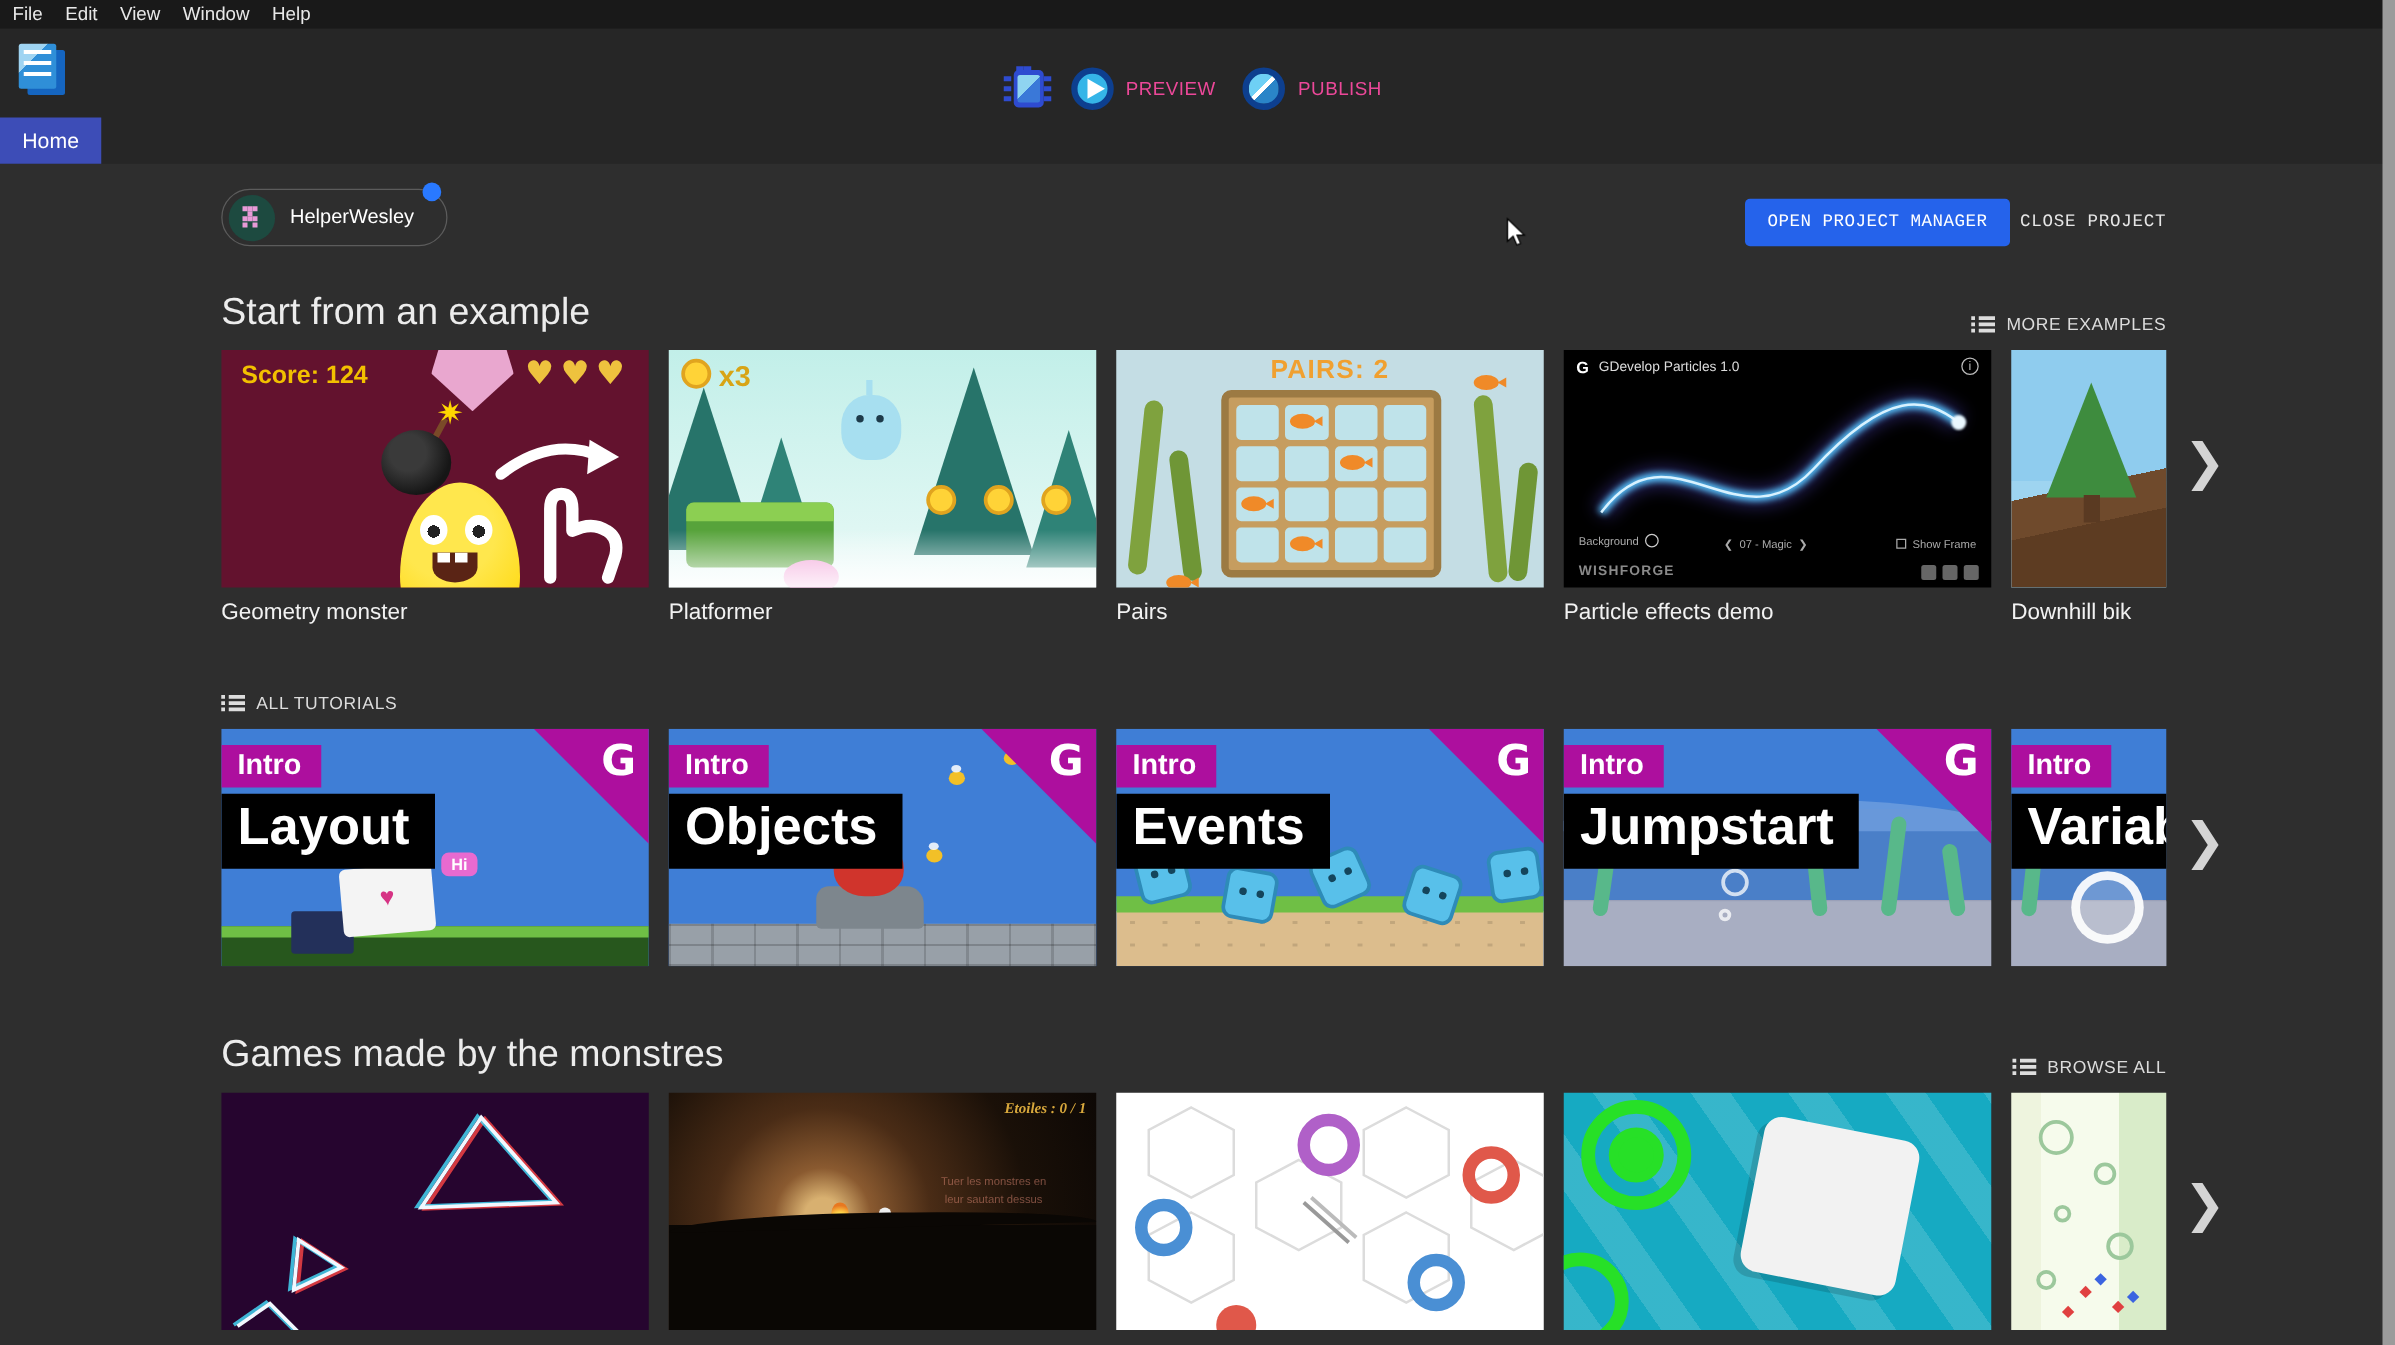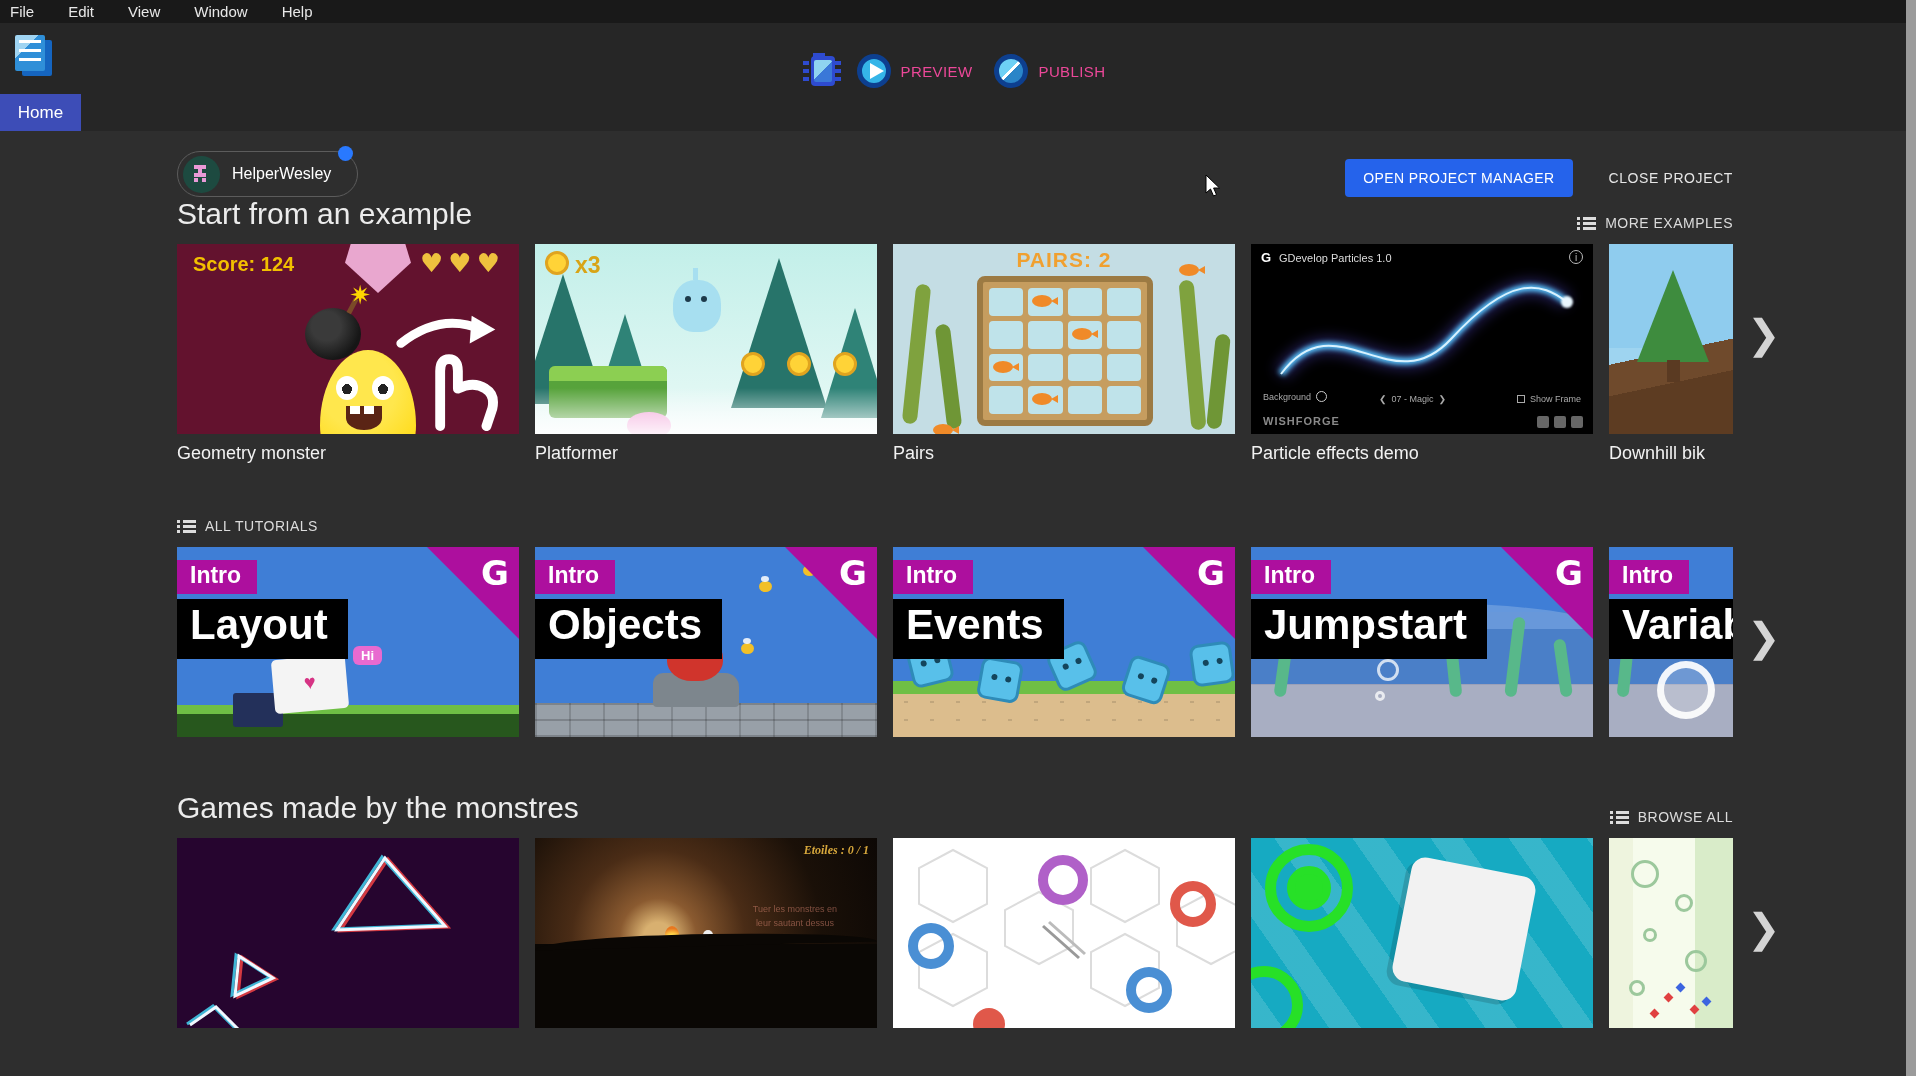--- a/index.html
+++ b/index.html
@@ -1,20 +1,20 @@
 <!DOCTYPE html>
 <html><head>
 <meta charset="utf-8">
 <style>
   * { margin:0; padding:0; box-sizing:border-box; }
   html,body { width:1916px; height:1076px; overflow:hidden; background:#2e2e2e;
     font-family:"Liberation Sans", sans-serif; color:#eee; }
 
   
-  .menubar { height:23px; background:#191919; display:flex; align-items:center; gap:34px;
+  .menubar { height:23px; background:#191919; display:flex; align-items:center; gap:18px;
     padding-left:10px; font-size:15px; color:#e8e8e8; }
   .menubar span { cursor:default; }
   .topchrome { background:#262626; height:108px; position:relative; }
   .app-logo { position:absolute; left:14px; top:12px; width:38px; height:42px; }
   .app-logo .page { position:absolute; width:30px; height:36px; border-radius:2px; }
   .app-logo .back { left:8px; top:5px; background:#1565c0; }
   .app-logo .front { left:1px; top:0; background:linear-gradient(135deg,#9fd4f2 0 35%,#2f8fd8 35%); }
   .app-logo .front::after { content:""; position:absolute; left:4px; top:5px; right:4px; bottom:6px;
     background:repeating-linear-gradient(#fff 0 3px, transparent 3px 9px); }
   .toolbar-center { position:absolute; left:0; right:0; top:22px; height:52px;
@@ -37,27 +37,27 @@
   
   .content { padding:20px 0 0 177px; }
   .topbar-row { display:flex; justify-content:space-between; align-items:flex-end; width:1556px; }
   .profile-pill { position:relative; display:flex; align-items:center; gap:12px; height:46px;
     border:1px solid #5c5c5c; border-radius:23px; padding:0 26px 0 5px; background:none; cursor:pointer; }
   .avatar { width:37px; height:37px; border-radius:50%; background:#1d4a40; position:relative; overflow:hidden; }
   .robot { position:absolute; left:11px; top:9px; width:4px; height:4px; background:#e89ad8;
     box-shadow:4px 0 0 #e89ad8, 8px 0 0 #e89ad8, 4px 4px 0 #e89ad8, 0 8px 0 #e89ad8, 4px 8px 0 #e89ad8, 8px 8px 0 #e89ad8, 0 13px 0 #e89ad8, 8px 13px 0 #e89ad8; }
   .uname { color:#fff; font-size:16px; }
   .notif-dot { position:absolute; right:4px; top:-6px; width:15px; height:15px; border-radius:50%; background:#2979ff; }
-  .top-actions { display:flex; align-items:center; gap:36px; }
+  .top-actions { display:flex; align-items:center; gap:8px;font-family:Liberation Mono, monospace; }
   .btn-primary { background:#2563eb; color:#fff; border:none; border-radius:4px; padding:11px 18px;
     font-family:inherit; font-size:14px; letter-spacing:.4px; cursor:pointer; }
   .btn-text { background:none; border:none; color:#e6e6e6; font-family:inherit; font-size:14px;
     letter-spacing:.6px; cursor:pointer; }
 
-  .section-head { width:1556px; display:flex; justify-content:space-between; align-items:flex-end; }
+  .section-head { width:1556px; display:flex; justify-content:space-between; align-items:flex-end; margin-top:36px; }
   .section-head.s2, .section-head.s3 { margin-top:54px; }
   .section-head h2 { font-size:30px; font-weight:400; color:#ececec; }
   .sec-link { display:flex; align-items:center; gap:9px; background:none; border:none; color:#dcdcdc;
     font-family:inherit; font-size:14px; letter-spacing:.5px; cursor:pointer; }
   .list-icon { width:19px; height:14px; position:relative; display:inline-block; }
   .list-icon::before { content:""; position:absolute; left:0; top:1px; width:3px; height:3px; background:#ddd;
     box-shadow:0 5px 0 #ddd, 0 10px 0 #ddd; }
   .list-icon::after { content:""; position:absolute; left:6px; top:1px; width:13px; height:3px; background:#ddd;
     box-shadow:0 5px 0 #ddd, 0 10px 0 #ddd; }
 

